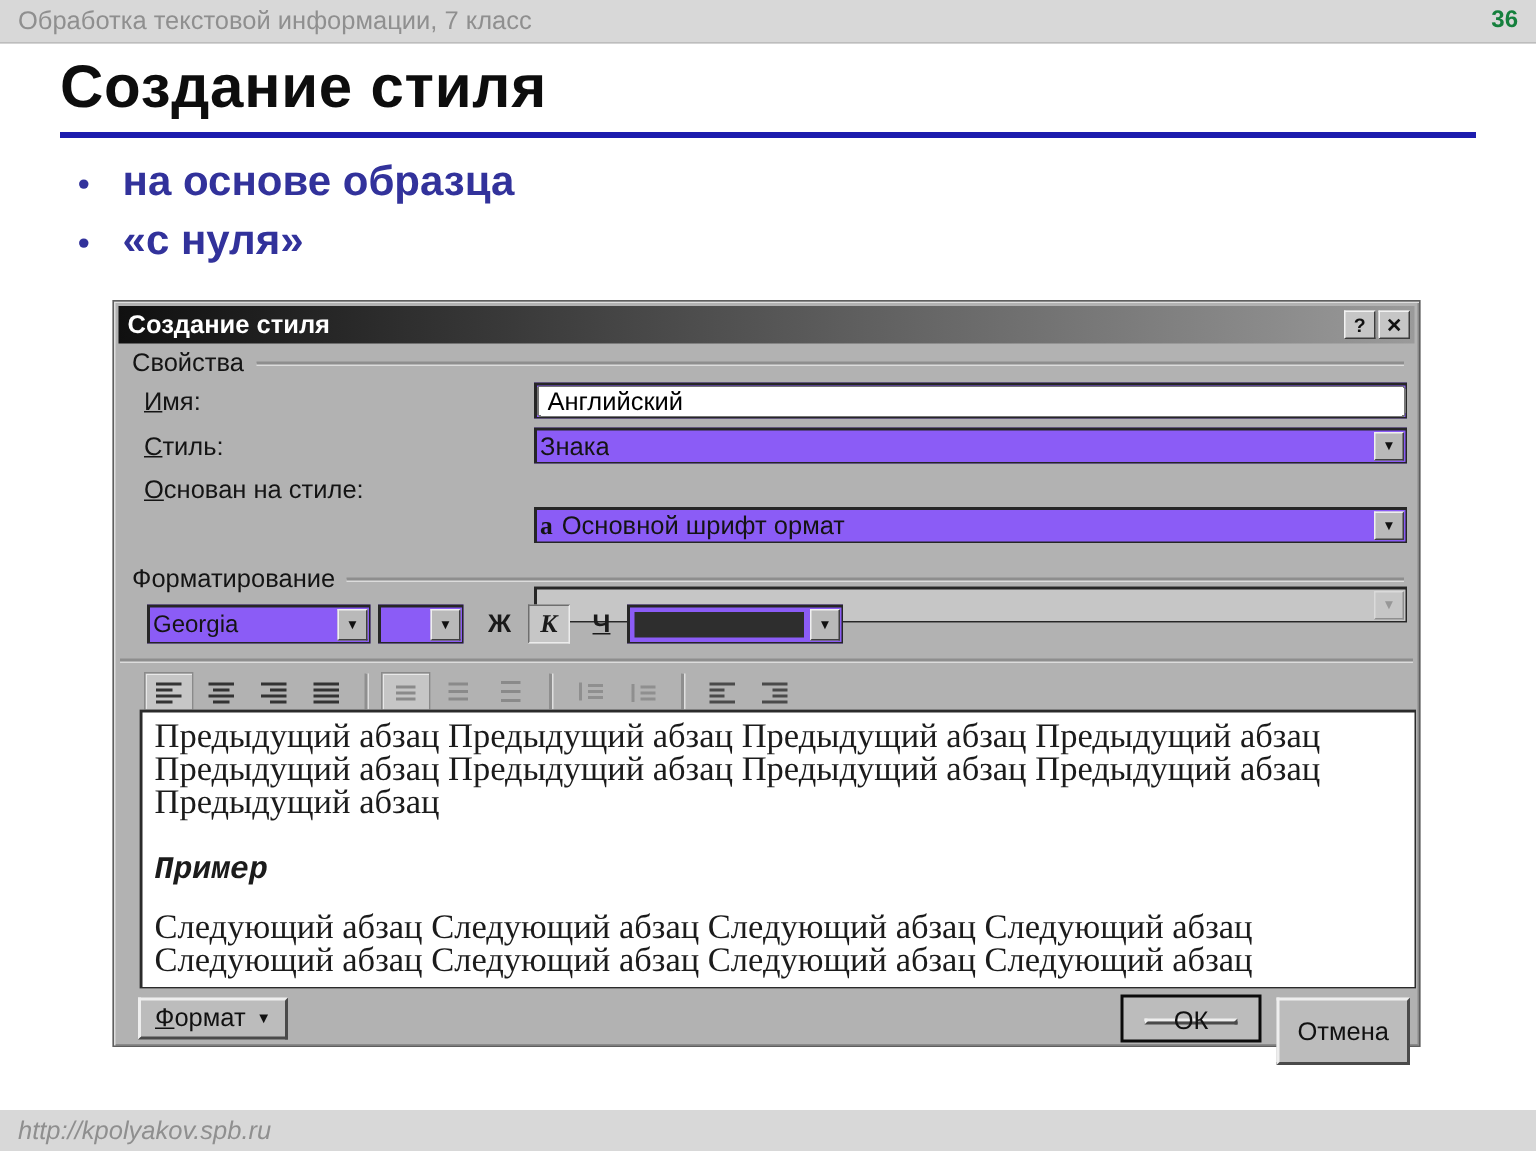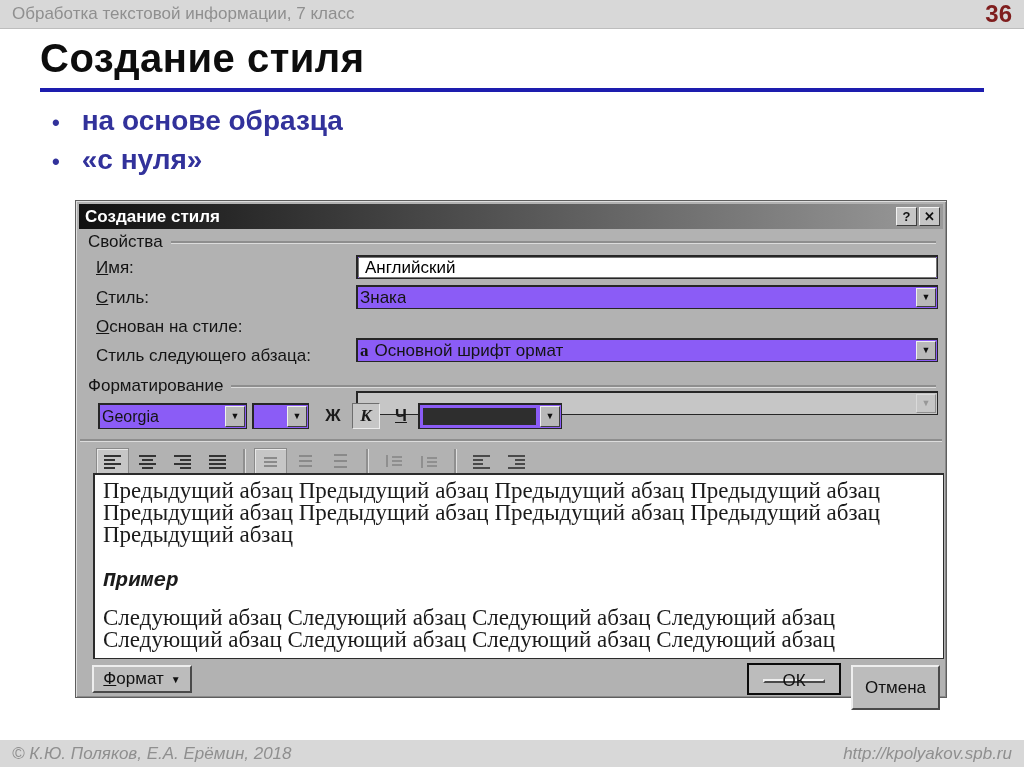--- a/index.html
+++ b/index.html
@@ -11,21 +11,21 @@
     overflow: hidden;
   }
   
   .topbar {
     position:absolute; left:0; top:0; width:1024px; height:29px;
     background:#d8d8d8; border-bottom:1px solid #bdbdbd;
     display:flex; align-items:center; justify-content:space-between;
     padding:0 12px;
   }
   .topbar-title { font-size:17px; color:#8f8f8f; }
-  .topbar-num  { font-weight:bold; font-size:24px; color:#7f1d1d; }
+  .topbar-num  { font-weight:bold; font-size:16px; color:#15803d; }
   .botbar {
     position:absolute; left:0; top:740px; width:1024px; height:27px;
     background:#d8d8d8;
     display:flex; align-items:center; justify-content:space-between;
     padding:0 12px;
   }
   .botbar span { font-style:italic; font-size:17px; color:#8f8f8f; }
   
   .slide-title {
     position:absolute; left:40px; top:36px;
@@ -216,23 +216,20 @@
 
   <div class="fld-label" style="top:116px;">
     <span class="accel">О</span><span>снован на стиле:</span>
   </div>
   <div class="field sunken combo" style="top:113px;">
     <span class="serif-a">а</span>
     <span class="val">Основной шрифт ормат</span>
     <span class="arrow-btn">▼</span>
   </div>
 
-  <div class="fld-label" style="top:145px;">
-    <span>Стиль следующего абзаца:</span>
-  </div>
   <div class="field sunken combo disabled" style="top:142px;">
     <span class="val"></span>
     <span class="arrow-btn">▼</span>
   </div>
 
   <div class="grp-row" style="top:175px;">
     <span class="grp-label">Форматирование</span>
     <span class="etch"></span>
   </div>
 
@@ -318,15 +315,14 @@
     <div class="raised inner">
       <span>ОК</span>
     </div>
   </div>
   <div class="raised btn-cancel">
     <span>Отмена</span>
   </div>
 </div>
 
 <div class="botbar">
-  <span>© К.Ю. Поляков, Е.А. Ерёмин, 2018</span>
   <span>http://kpolyakov.spb.ru</span>
 </div>
 
 </body></html>

